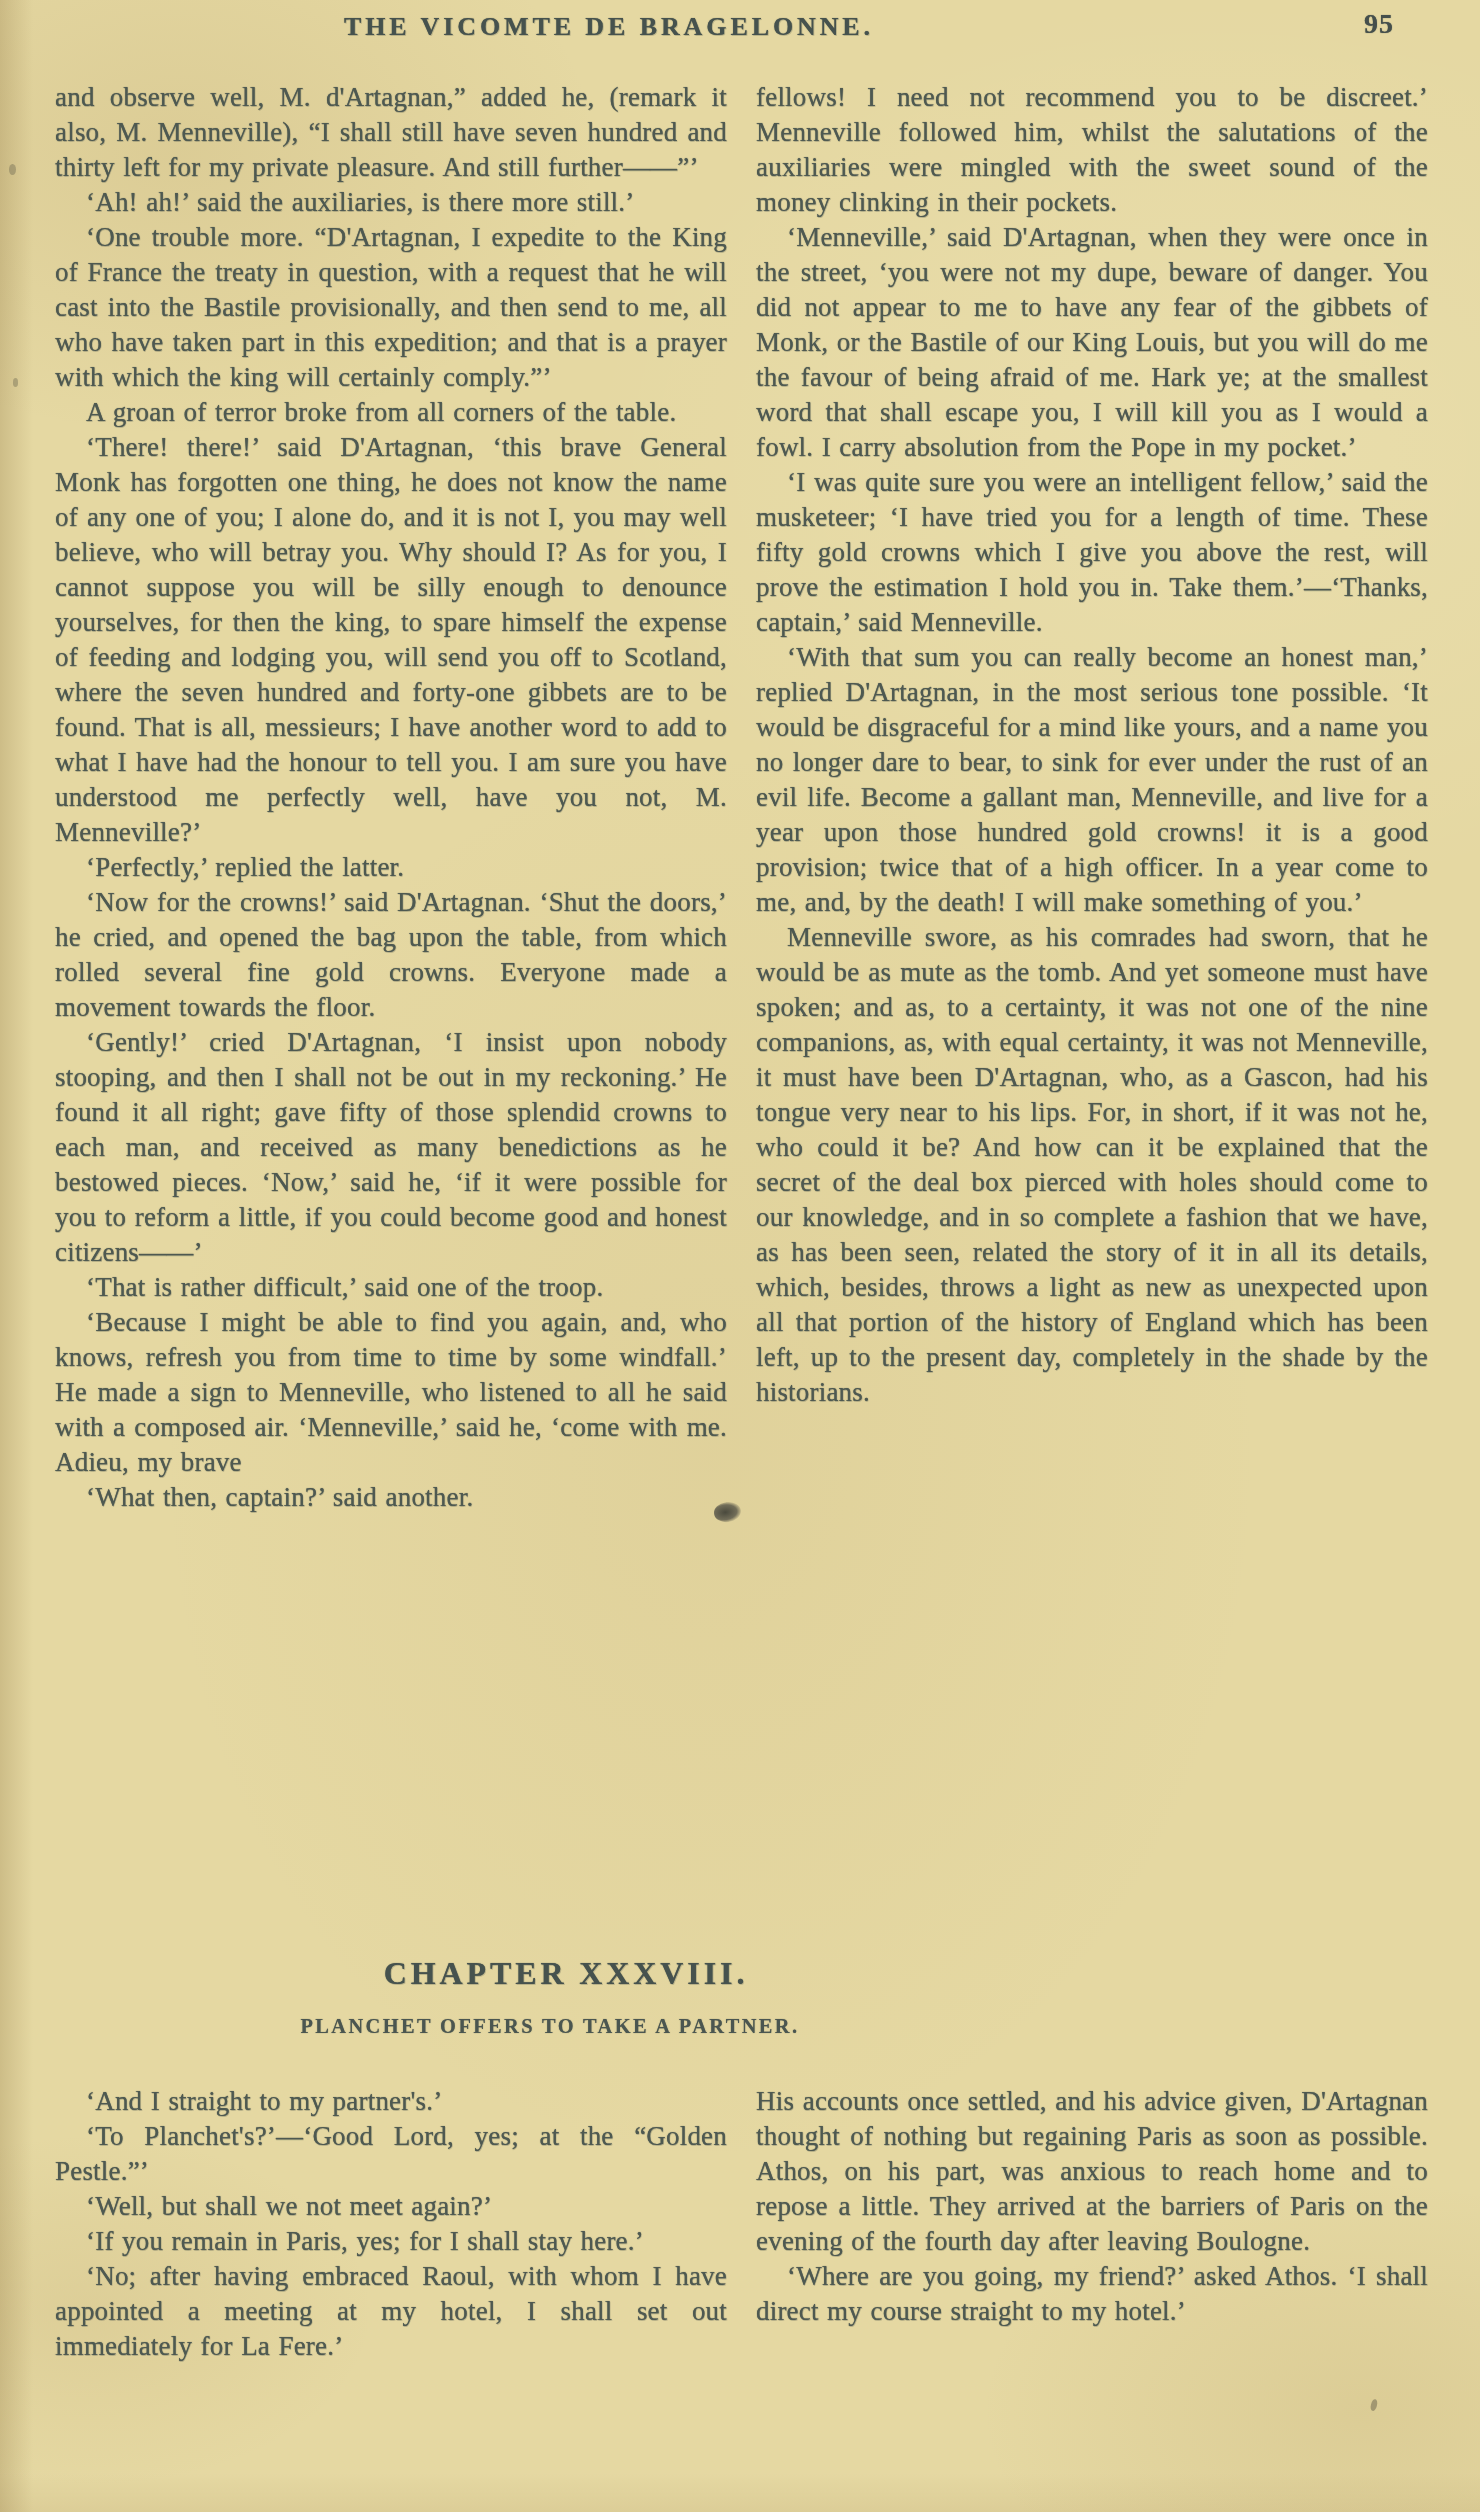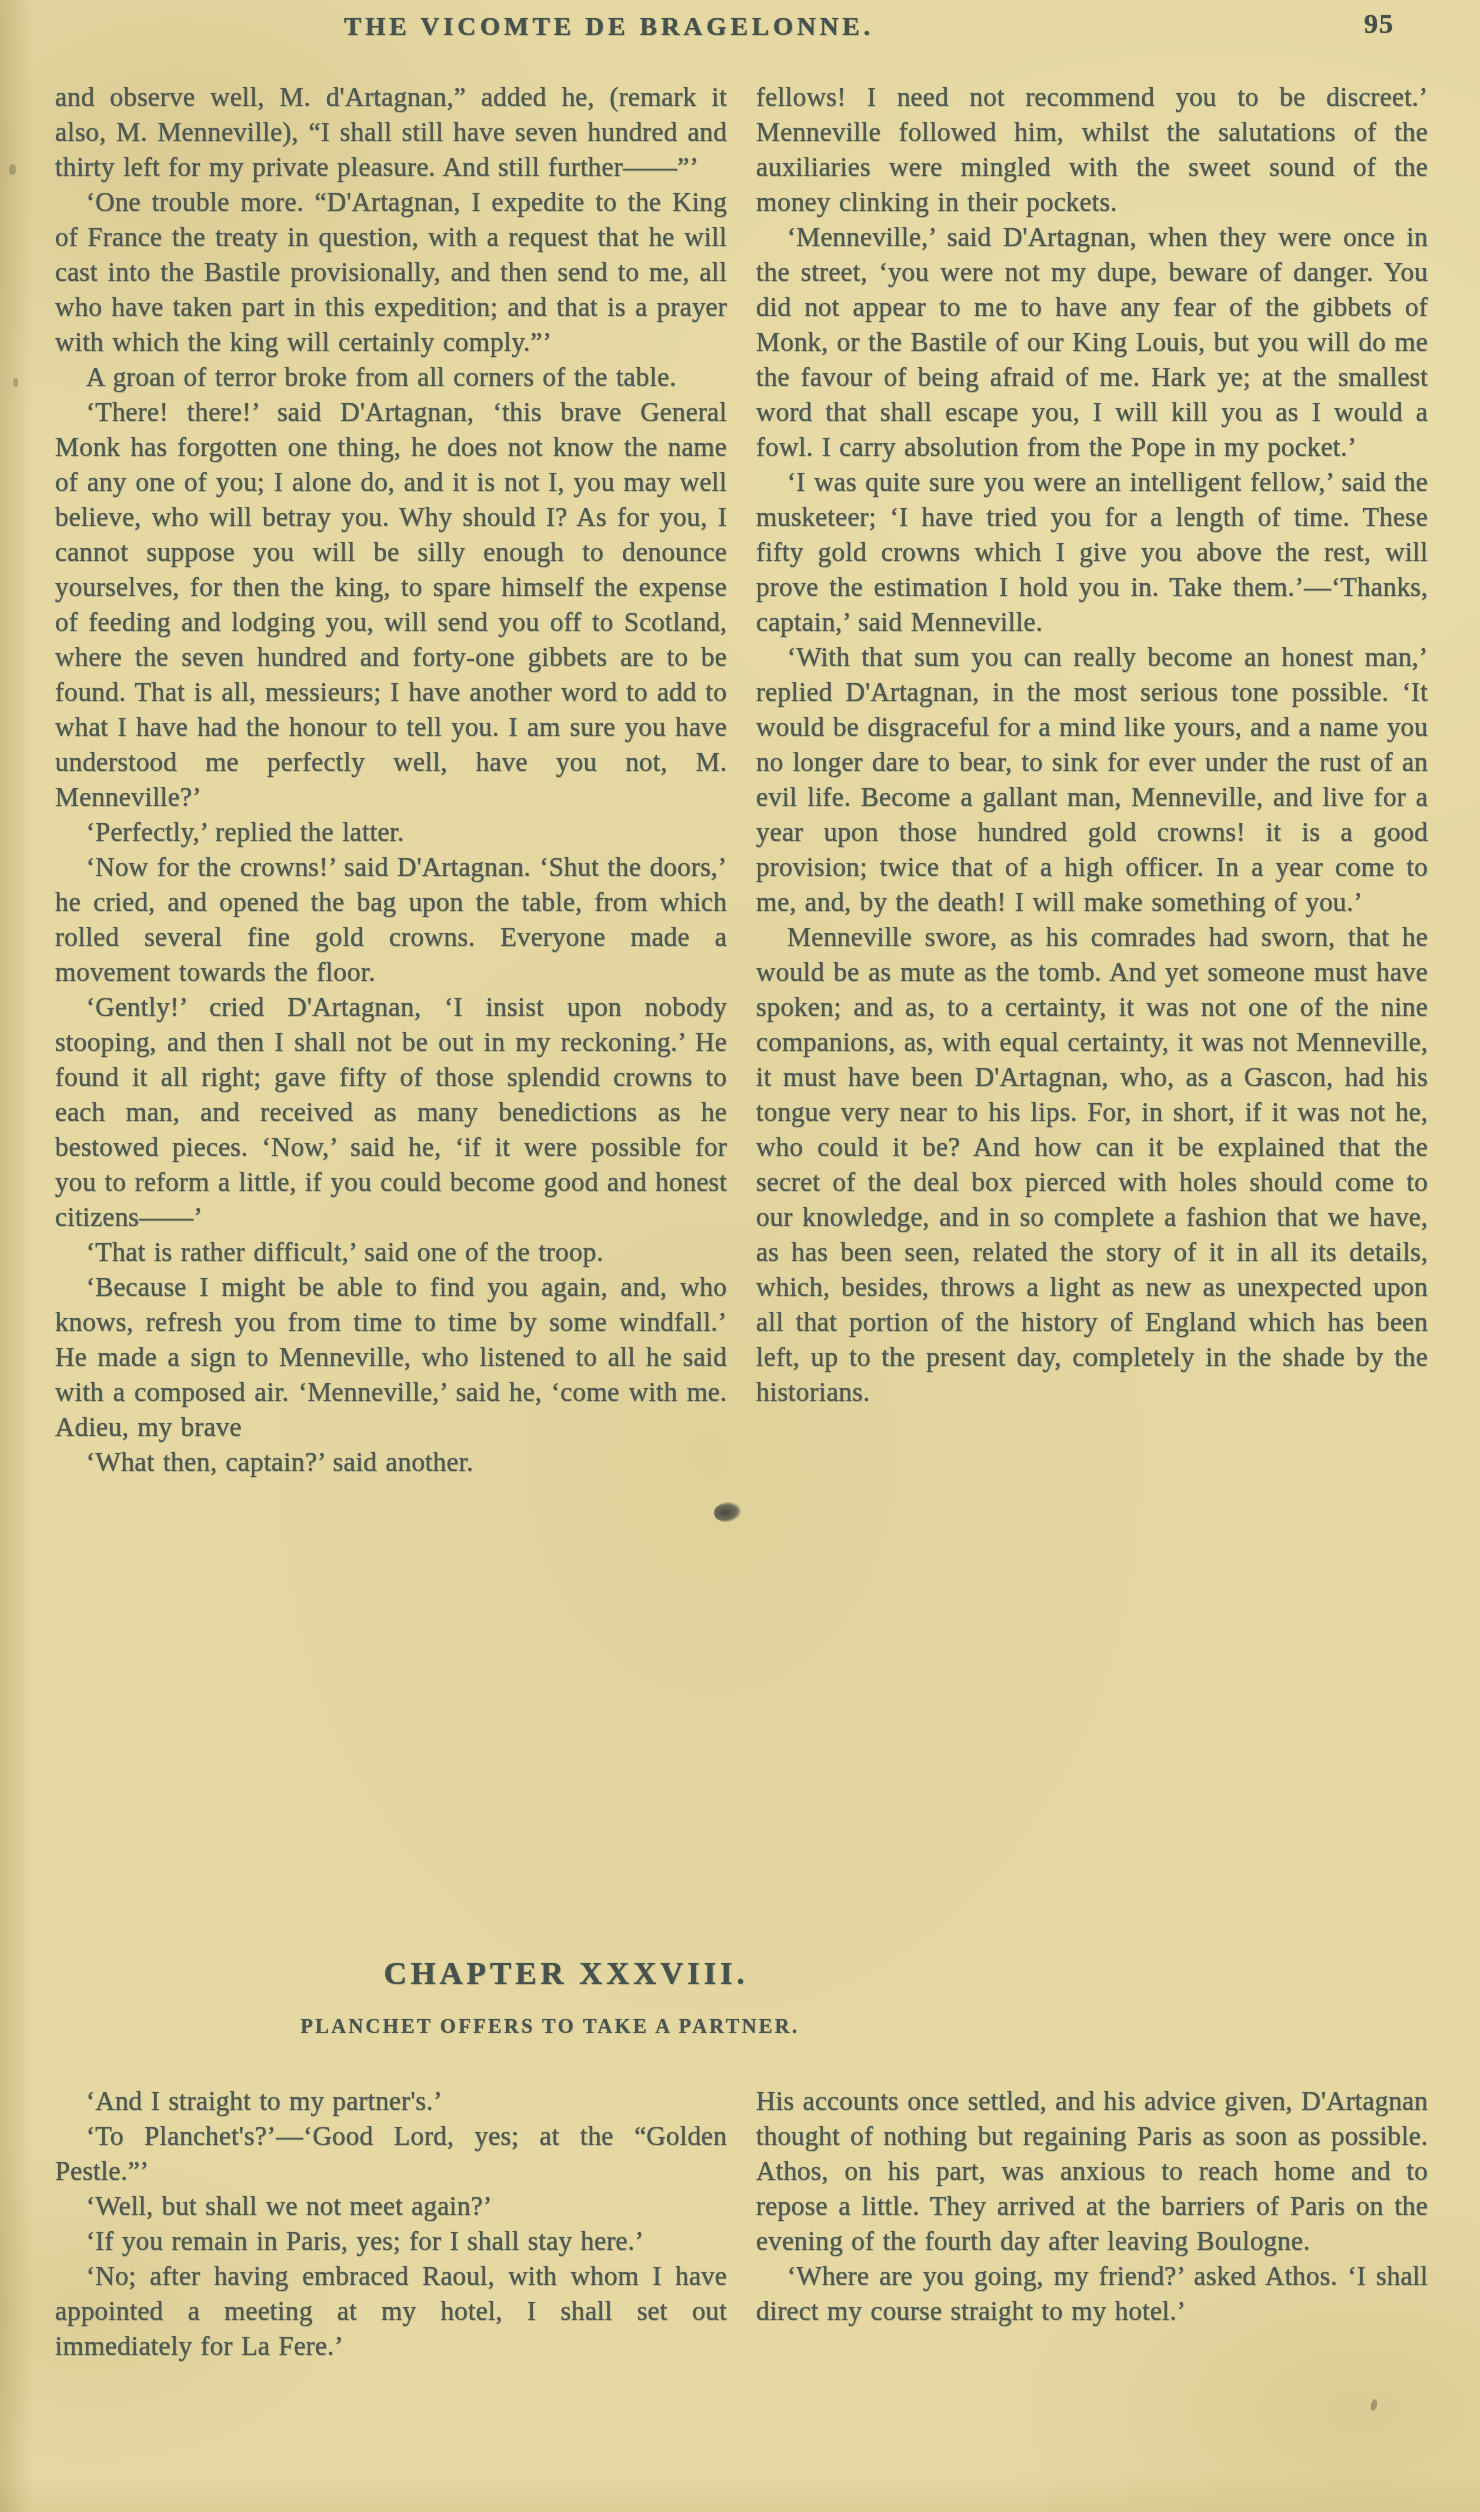--- a/index.html
+++ b/index.html
@@ -116,20 +116,21 @@
 
 <div class="page">
 
   <div class="running-title">THE VICOMTE DE BRAGELONNE.</div>
 
   <div class="page-number">95</div>
 
   <div class="columns top">
     <div class="col">
         <p class="para no-indent">and observe well, M. d'Artagnan,” added he, (remark it also, M. Menneville), “I shall still have seven hundred and thirty left for my private pleasure. And still further——”’</p>
+        <p class="para">‘Ah! ah!’ said the auxiliaries, is there more still.’</p>
         <p class="para">‘One trouble more. “D'Artagnan, I expedite to the King of France the treaty in question, with a request that he will cast into the Bastile provisionally, and then send to me, all who have taken part in this expedition; and that is a prayer with which the king will certainly comply.”’</p>
         <p class="para">A groan of terror broke from all corners of the table.</p>
         <p class="para">‘There! there!’ said D'Artagnan, ‘this brave General Monk has forgotten one thing, he does not know the name of any one of you; I alone do, and it is not I, you may well believe, who will betray you. Why should I? As for you, I cannot suppose you will be silly enough to denounce yourselves, for then the king, to spare himself the expense of feeding and lodging you, will send you off to Scotland, where the seven hundred and forty-one gibbets are to be found. That is all, messieurs; I have another word to add to what I have had the honour to tell you. I am sure you have understood me perfectly well, have you not, M. Menneville?’</p>
         <p class="para">‘Perfectly,’ replied the latter.</p>
         <p class="para">‘Now for the crowns!’ said D'Artagnan. ‘Shut the doors,’ he cried, and opened the bag upon the table, from which rolled several fine gold crowns. Everyone made a movement towards the floor.</p>
         <p class="para">‘Gently!’ cried D'Artagnan, ‘I insist upon nobody stooping, and then I shall not be out in my reckoning.’ He found it all right; gave fifty of those splendid crowns to each man, and received as many benedictions as he bestowed pieces. ‘Now,’ said he, ‘if it were possible for you to reform a little, if you could become good and honest citizens——’</p>
         <p class="para">‘That is rather difficult,’ said one of the troop.</p>
         <p class="para">‘Because I might be able to find you again, and, who knows, refresh you from time to time by some windfall.’ He made a sign to Menneville, who listened to all he said with a composed air. ‘Menneville,’ said he, ‘come with me. Adieu, my brave</p>
         <p class="para">‘What then, captain?’ said another.</p>
       </div>

